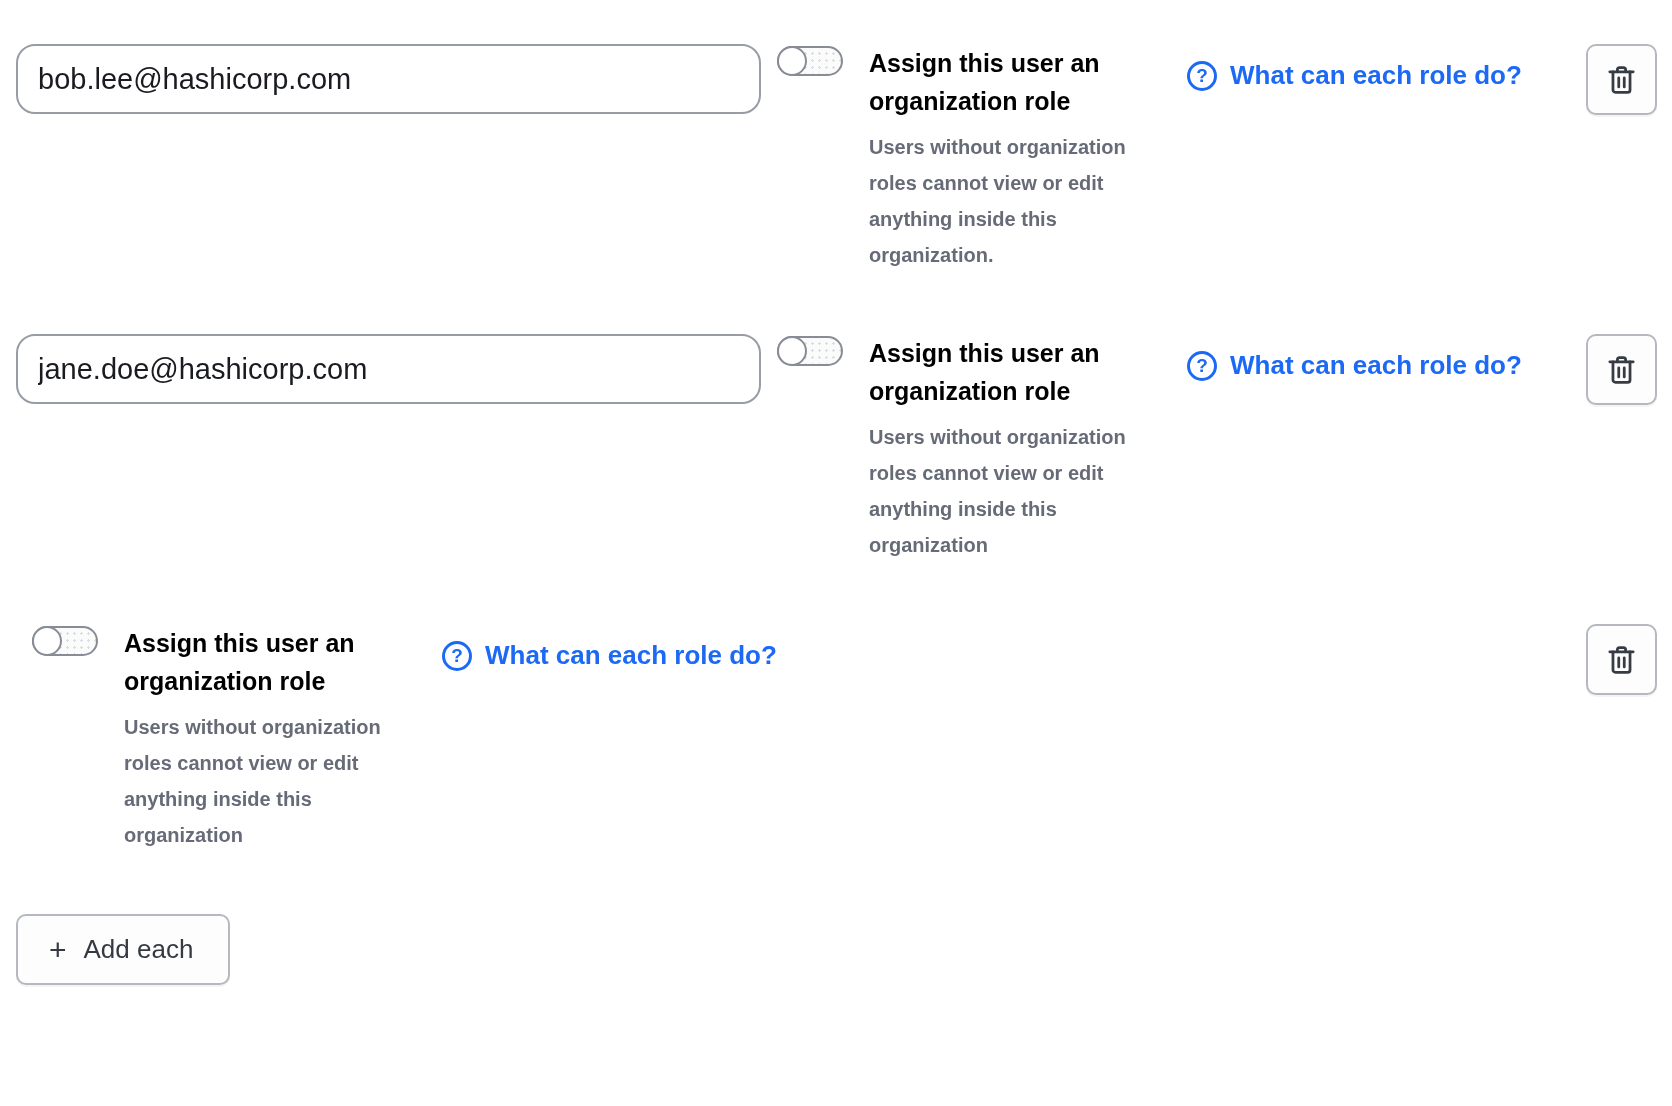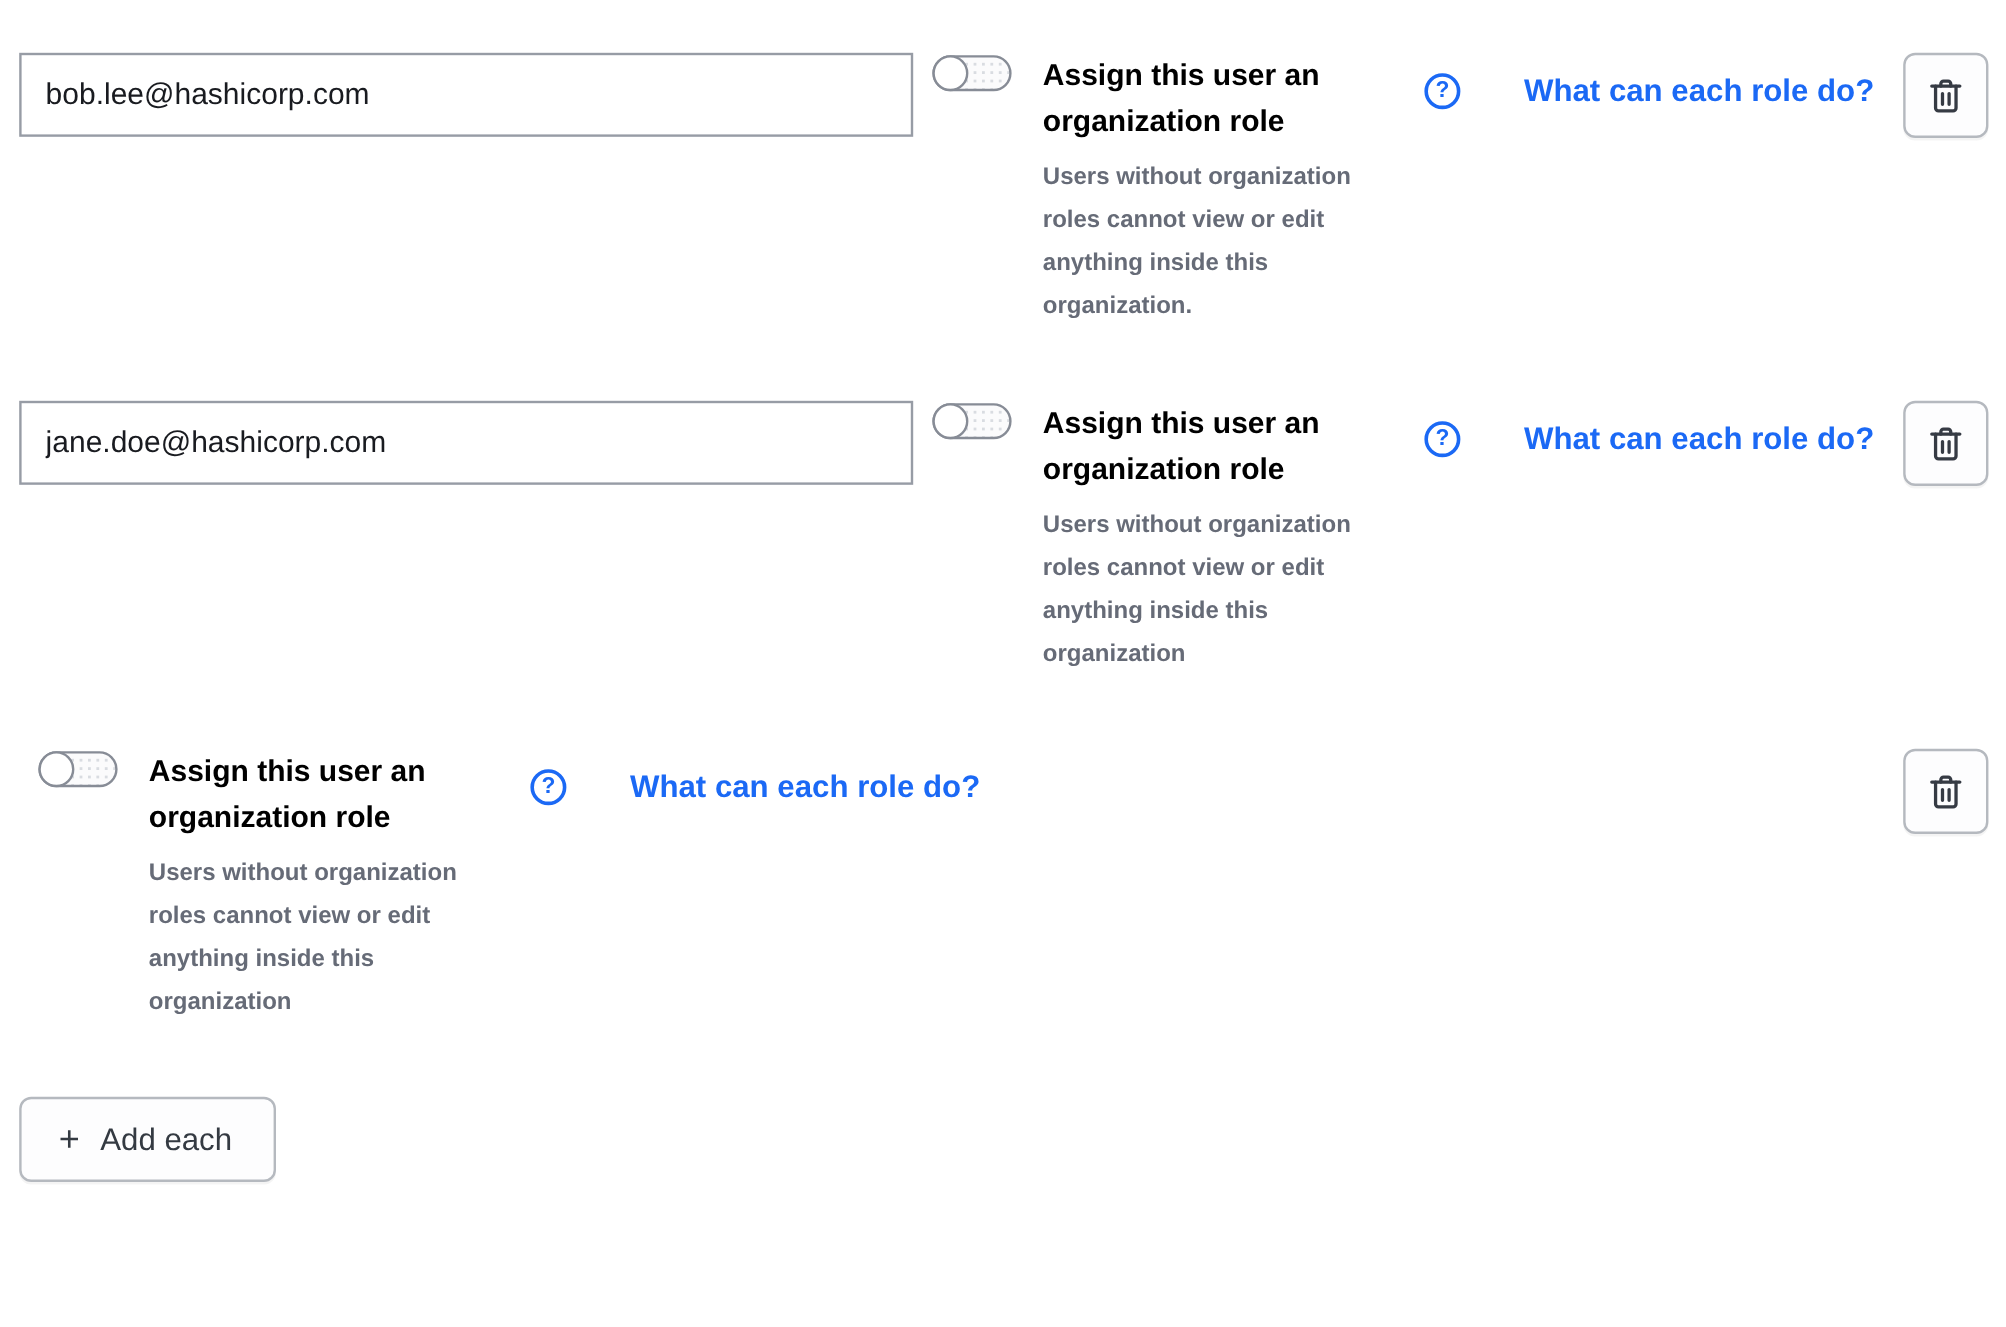--- a/index.html
+++ b/index.html
@@ -23,24 +23,24 @@
   }
   .rows { margin-top: 24px; }
 
   .invite-row {
     display: flex; align-items: flex-start;
     margin-bottom: 25px;
     min-height: 265px;
   }
   .email-input {
     width: 745px; height: 70px;
-    border: 2px solid #979ca5; border-radius: 0;
+    border: 2px solid #979ca5; border-radius: 19px;
     background: #ffffff;
     font-family: "Liberation Sans", sans-serif;
-    font-size: 25px; color: #191b20;
+    font-size: 29px; color: #191b20;
     padding: 0 20px;
     outline: none;
   }
 
   
   .toggle {
     margin-left: 16px; margin-top: 2px;
     width: 66px; height: 30px; flex: 0 0 auto;
     border: 2px solid #878c96; border-radius: 16px;
     background-color: #fbfbfc;
@@ -73,21 +73,20 @@
   .q-icon {
     width: 30px; height: 30px; border-radius: 50%;
     border: 3px solid #1b69f5; color: #1b69f5;
     font-size: 19px; font-weight: 700;
     display: flex; align-items: center; justify-content: center;
     flex: 0 0 auto;
   }
   .help-link {
     font-size: 26px; font-weight: 600; color: #1b69f5;
     text-decoration: none;
-    margin-left: 40px;
   }
 
   .trash-button {
     margin-left: auto;
     width: 71px; height: 71px; flex: 0 0 auto;
     border: 2px solid #b5b9bf; border-radius: 10px;
     background: #fdfdfe;
     box-shadow: 0 2px 0 rgba(60, 64, 70, 0.06);
     display: flex; align-items: center; justify-content: center;
     cursor: pointer;

